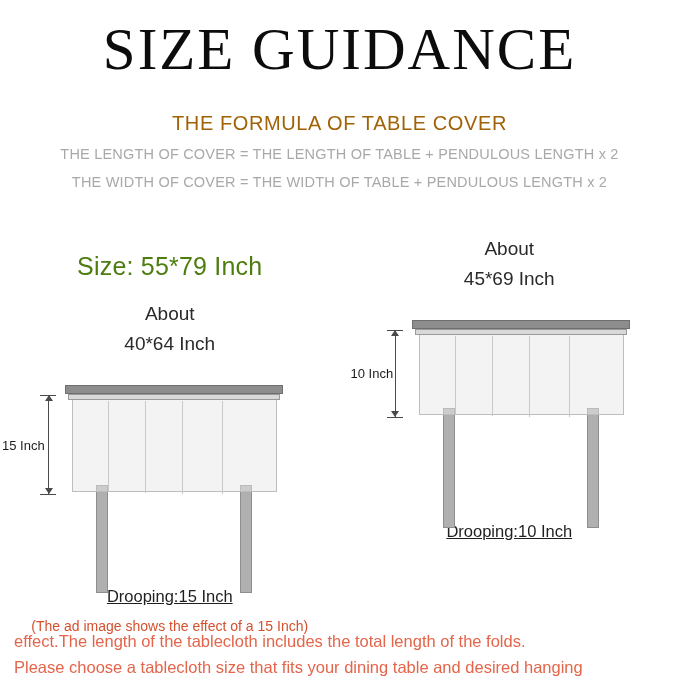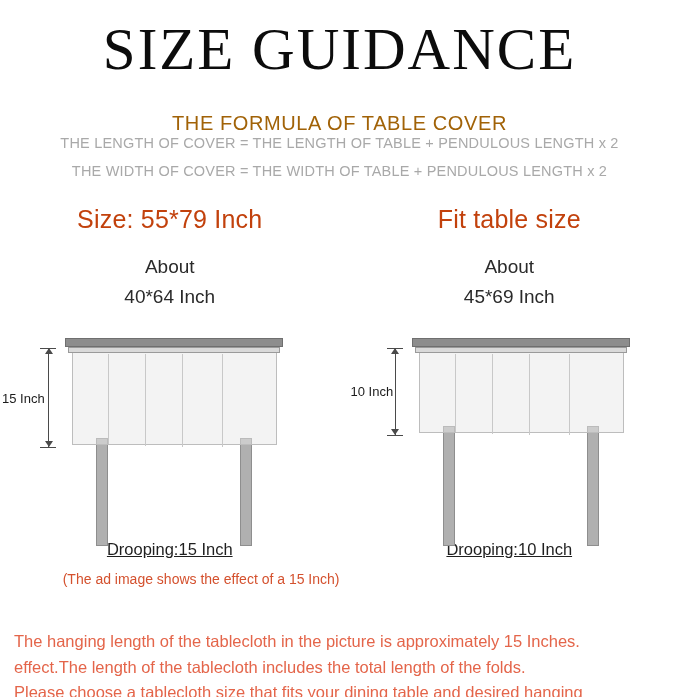--- a/index.html
+++ b/index.html
@@ -40,39 +40,41 @@
     font-size: 20px;
     letter-spacing: 0.6px;
     margin-top: 28px;
     font-weight: normal;
   }
   .formula-line {
     text-align: center;
     color: #a9a9a9;
     font-size: 14.5px;
     letter-spacing: 0.2px;
+    margin-top: 11px;
   }
   .formula-line.second {
     margin-top: 12px;
   }
 
   
   .columns {
     display: flex;
     margin-top: 26px;
   }
   .col {
     width: 50%;
     position: relative;
   }
   .col-title {
     text-align: center;
     font-size: 25px;
-    color: #c2410c;
+    color: #4d7c0f;
     letter-spacing: 0.2px;
+    margin-top: 36px;
   }
   .col-about {
     text-align: center;
     font-size: 19px;
     color: #2a2a2a;
     margin-top: 22px;
   }
   .col-dim {
     text-align: center;
     font-size: 19px;
@@ -160,21 +162,21 @@
 
   .drooping {
     text-align: center;
     font-size: 16.5px;
     color: #1f1f1f;
     margin-top: 4px;
     text-decoration: underline;
   }
 
   .ad-note {
-    text-align: right;
+    text-align: center;
     font-size: 14px;
     color: #d4512e;
     margin-top: 12px;
   }
 
   
   .footer {
     position: absolute;
     left: 14px;
     right: 10px;
@@ -221,21 +223,20 @@
         <div class="dim-arrow" style="left:48px; top:22px; height:99px;"></div>
         <div class="dim-cap" style="left:40px; top:121px; width:16px;"></div>
         <div class="dim-label" style="left:2px; top:65px;">15 Inch</div>
       </div>
 
       <div class="drooping">Drooping:15 Inch</div>
       <div class="ad-note">(The ad image shows the effect of a 15 Inch)</div>
     </div>
 
     <div class="col">
-      <div class="col-title">Fit table size</div>
       <div class="col-about">About</div>
       <div class="col-dim">45*69 Inch</div>
 
       <div class="diagram">
         <div class="table-top" style="left:72px; top:12px; width:218px;"></div>
         <div class="table-top-inner" style="left:75px; top:21px; width:212px;"></div>
 
         <div class="leg" style="left:103px; top:100px; width:12px; height:120px;"></div>
         <div class="leg" style="left:247px; top:100px; width:12px; height:120px;"></div>
 
@@ -249,18 +250,17 @@
         <div class="dim-arrow" style="left:55px; top:22px; height:87px;"></div>
         <div class="dim-cap" style="left:47px; top:109px; width:16px;"></div>
         <div class="dim-label" style="left:11px; top:58px;">10 Inch</div>
       </div>
 
       <div class="drooping">Drooping:10 Inch</div>
     </div>
   </div>
 
   <div class="footer">
-    <div>The hanging length of the tablecloth in the picture is approximately 15 Inches.</div>
     <div>effect.The length of the tablecloth includes the total length of the folds.</div>
     <div>Please choose a tablecloth size that fits your dining table and desired hanging</div>
   </div>
 
 </div>
 
 </body></html>

